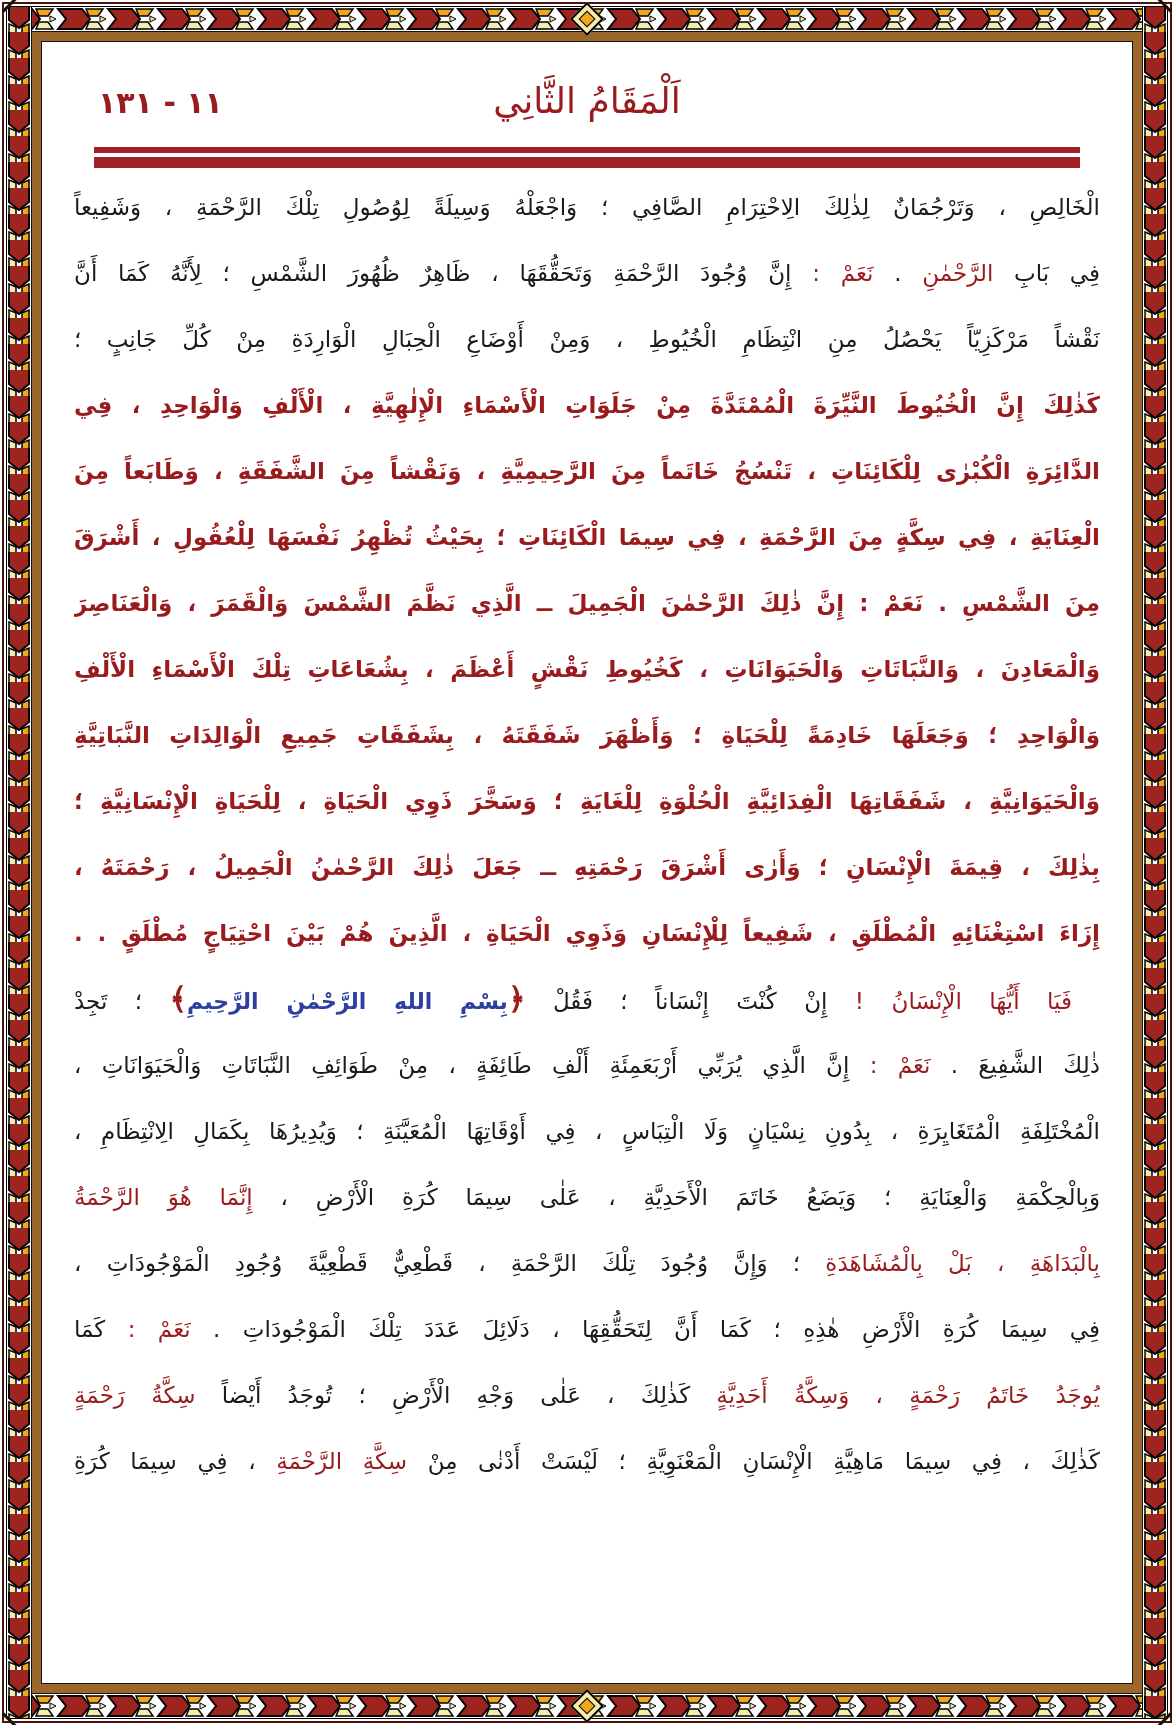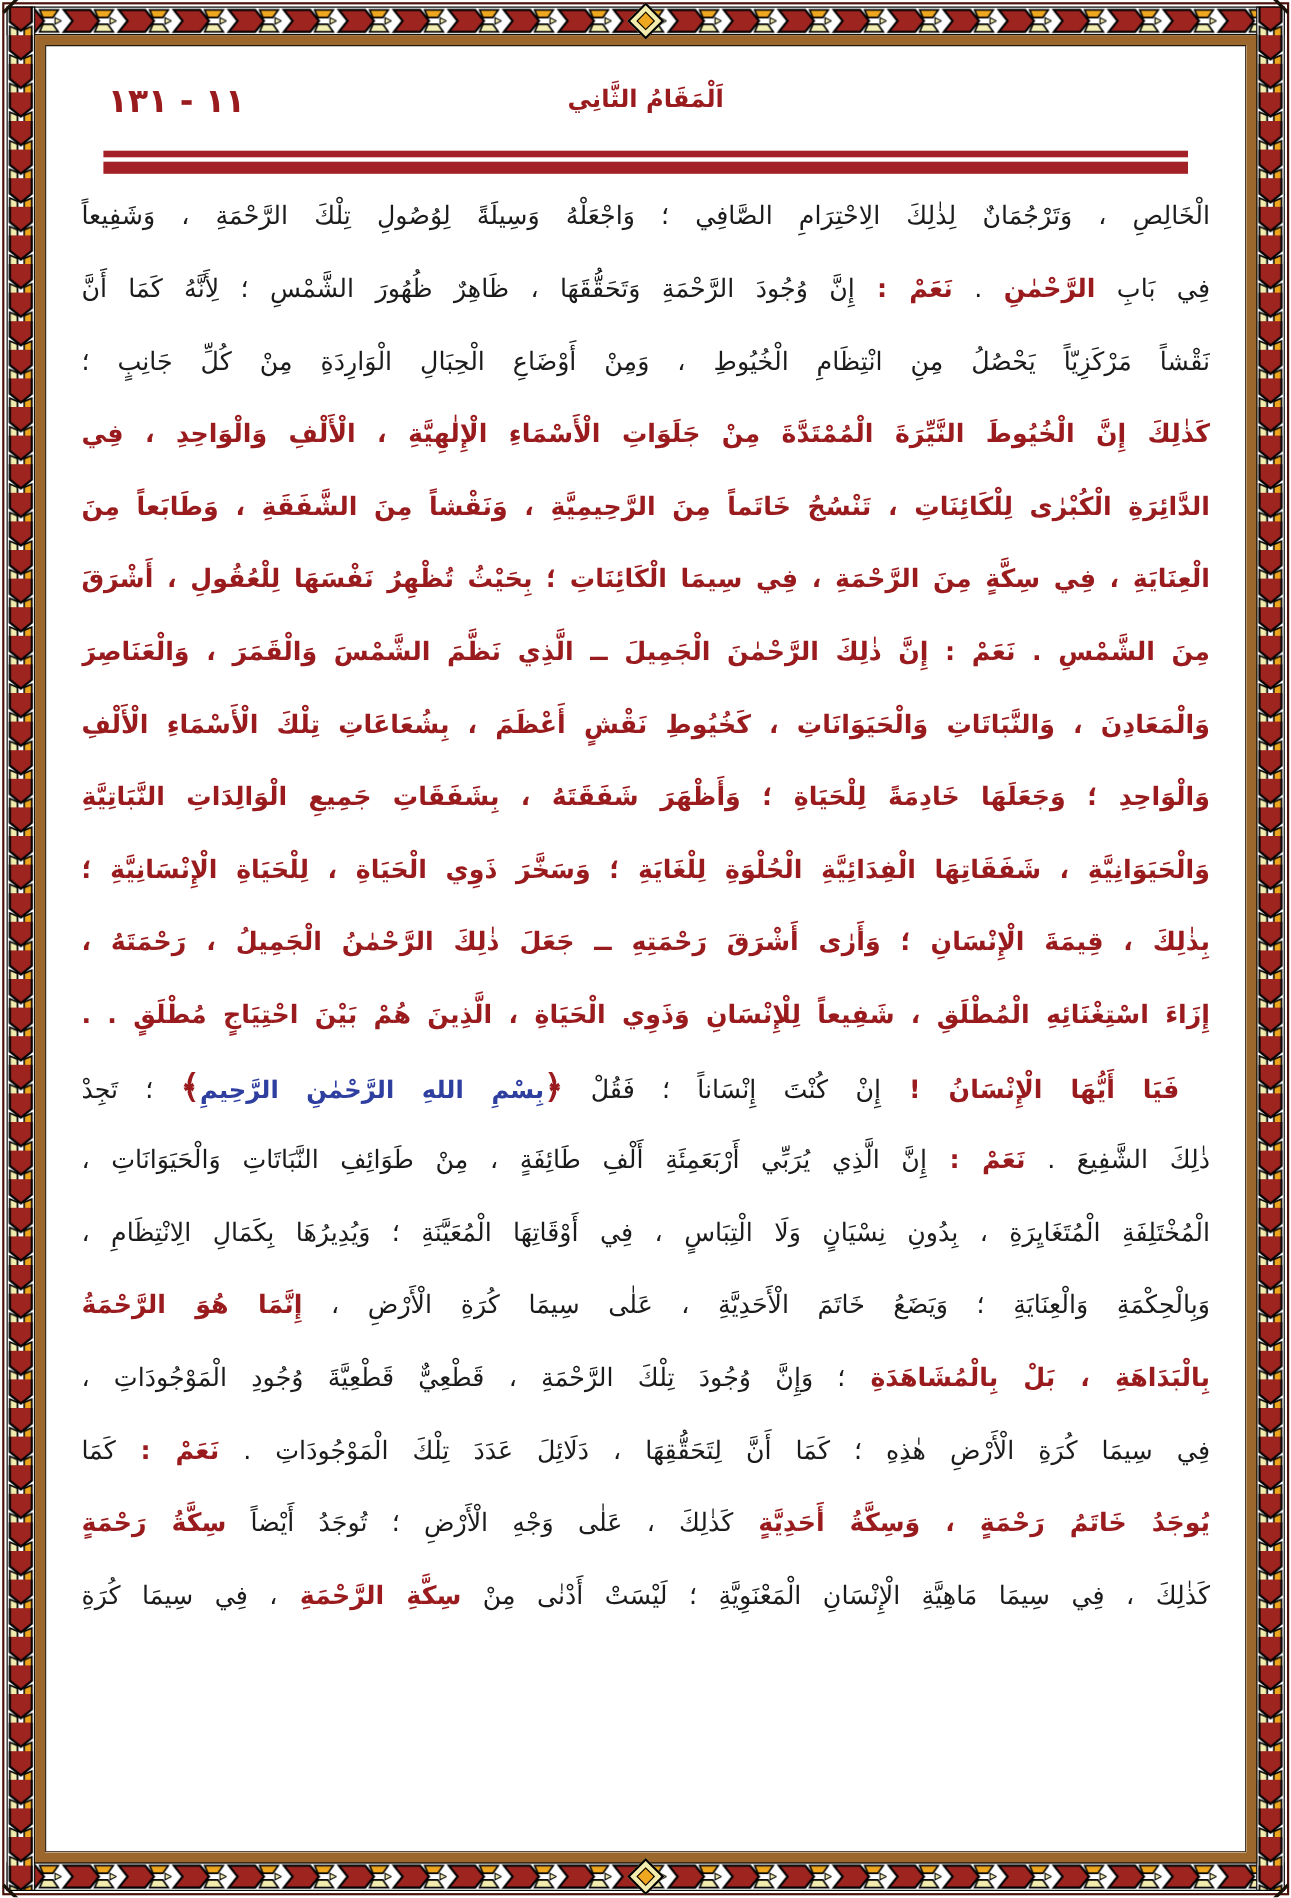--- a/index.html
+++ b/index.html
@@ -34,43 +34,43 @@
   .tick{position:absolute;width:3px;height:18px;background:#1a1208;}
   .tick-tl{top:-4px;left:8px;transform:rotate(45deg);}
   .tick-tr{top:-4px;right:8px;transform:rotate(-45deg);}
   .tick-bl{bottom:-4px;left:8px;transform:rotate(-45deg);}
   .tick-br{bottom:-4px;right:8px;transform:rotate(45deg);}
   
   .content{
     position:absolute;top:42px;bottom:42px;left:74px;right:74px;
     direction:rtl;
   }
-  .header{position:relative;height:48px;margin-top:25px;}
+  .header{position:relative;height:48px;margin-top:35px;}
   .page-num{
     position:absolute;left:24px;top:6px;
     color:var(--red,#9A1B1E);font-weight:bold;font-size:30px;line-height:40px;
   }
   .title{
     text-align:center;color:var(--red,#9A1B1E);
-    font-weight:bold;font-size:22px;line-height:48px;
+    font-weight:normal;font-size:36px;line-height:48px;
   }
   .rule1{height:6px;background:var(--rule,#A32126);margin:22px 20px 0;}
   .rule2{height:11px;background:var(--rule,#A32126);margin:4px 20px 0;}
   .body{margin-top:6px;}
   .line{
     height:66px;line-height:66px;
     font-size:23px;
     text-align:justify;text-align-last:justify;-moz-text-align-last:justify;
     overflow:hidden;
     color:var(--black,#1b1b1b);
   }
   .line.indent{padding-right:28px;}
   .k{color:var(--black,#1b1b1b);}
   .r{color:var(--red,#9A1B1E);font-weight:bold;}
-  .rb{color:var(--red,#9A1B1E);font-weight:bold;margin-top:28px;}
+  .rb{color:var(--red,#9A1B1E);font-weight:normal;margin-top:28px;}
   .b{color:var(--blue,#2E3F9F);font-weight:bold;font-size:22px;}
   .br{color:var(--red,#9A1B1E);font-weight:bold;font-size:30px;}
 </style>
 </head>
 <body>
 
 <div class="page" style="--black: #1b1b1b; --red: #9A1B1E; --blue: #2E3F9F; --rule: #A32126;">
 
   <svg width="0" height="0" style="position:absolute" aria-hidden="true">
     <defs>

